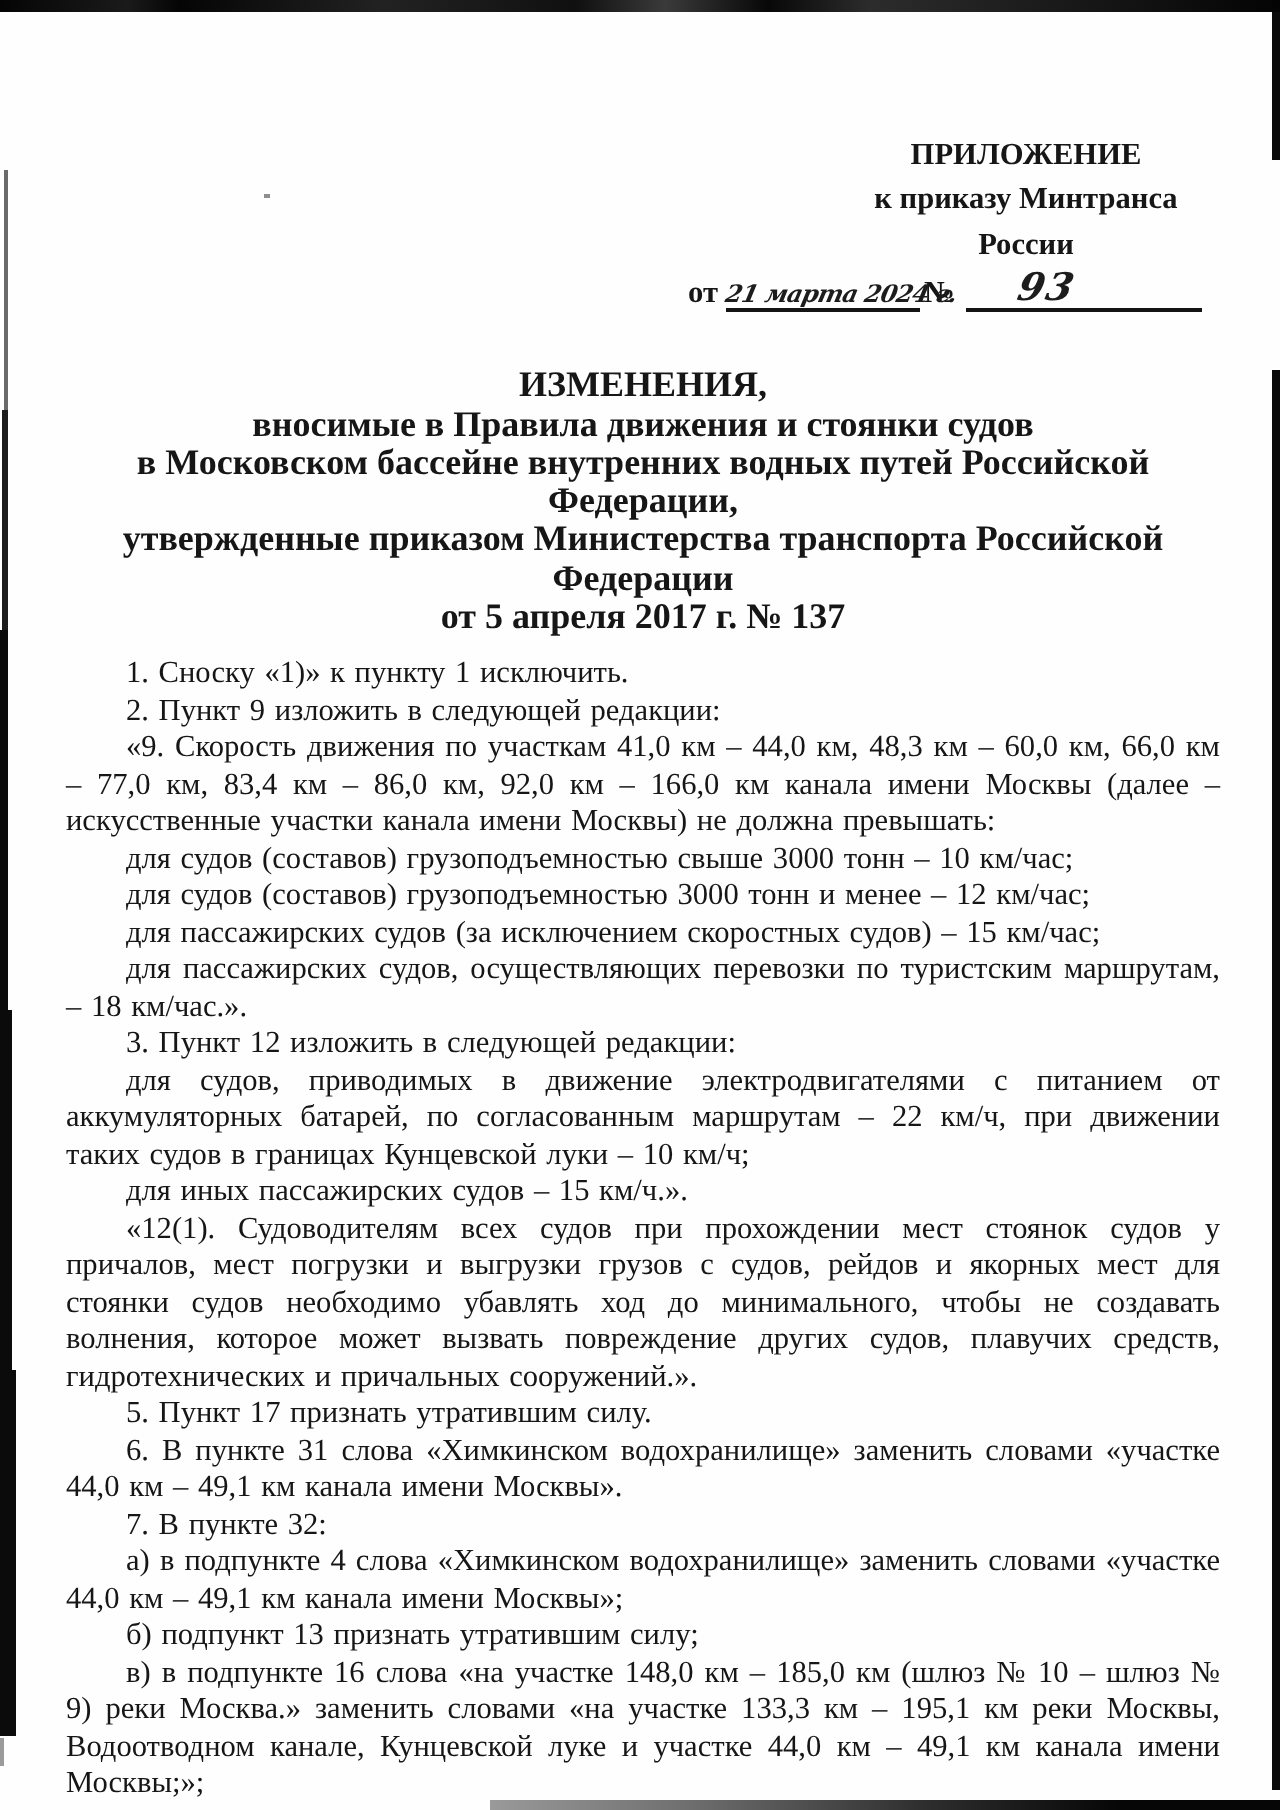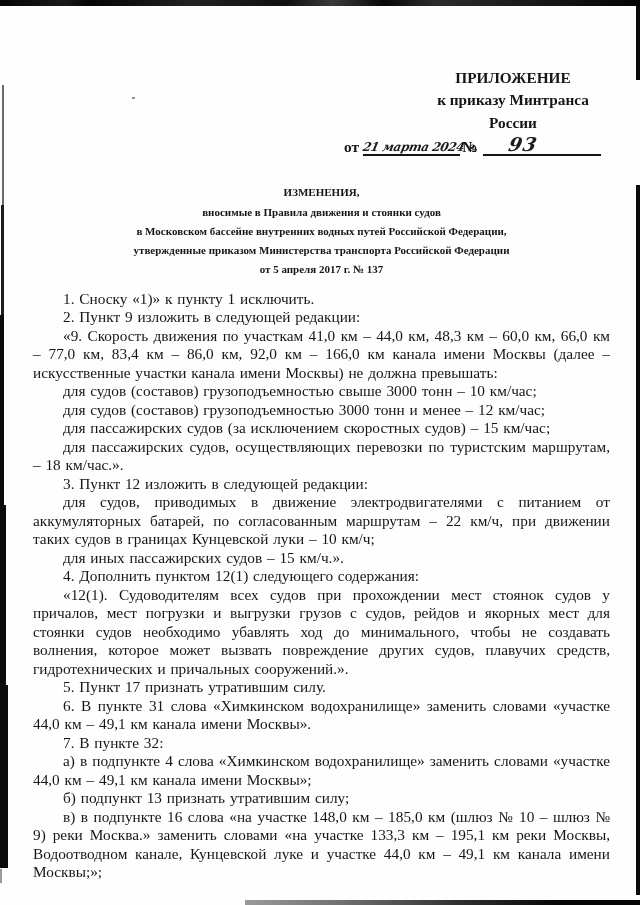--- a/index.html
+++ b/index.html
@@ -44,21 +44,21 @@
     border-bottom: 2px solid #141414; text-align: left; line-height: 17px;
   }
   .handwriting {
     font-family: "DejaVu Serif", serif; font-style: italic; font-weight: 600;
     display: inline-block; transform: skewX(-12deg);
     font-size: 12px; letter-spacing: -0.4px; color: #1c1c1c;
   }
   .handwriting-number { font-size: 19px; letter-spacing: 1px; margin-left: 26px; }
 
   .doc-title { margin-top: 27px; text-align: center; font-weight: bold;
-    font-size: 11px; line-height: 19.3px; }
+    font-size: 18px; line-height: 19.3px; }
 
   .body-text { margin-top: 10px; font-size: 15.3px; line-height: 18.5px; font-family: Liberation Serif, serif; }
   .body-text p {
     margin: 0; text-indent: 30px;
     text-align: justify; text-align-last: left;
     word-spacing: 1px;
   }
 </style>
 </head>
 <body>
@@ -104,21 +104,20 @@
       <p>1. Сноску «1)» к пункту 1 исключить.</p>
       <p>2. Пункт 9 изложить в следующей редакции:</p>
       <p>«9. Скорость движения по участкам 41,0 км – 44,0 км, 48,3 км – 60,0 км, 66,0 км – 77,0 км, 83,4 км – 86,0 км, 92,0 км – 166,0 км канала имени Москвы (далее – искусственные участки канала имени Москвы) не должна превышать:</p>
       <p>для судов (составов) грузоподъемностью свыше 3000 тонн – 10 км/час;</p>
       <p>для судов (составов) грузоподъемностью 3000 тонн и менее – 12 км/час;</p>
       <p>для пассажирских судов (за исключением скоростных судов) – 15 км/час;</p>
       <p>для пассажирских судов, осуществляющих перевозки по туристским маршрутам, – 18 км/час.».</p>
       <p>3. Пункт 12 изложить в следующей редакции:</p>
       <p>для судов, приводимых в движение электродвигателями с питанием от аккумуляторных батарей, по согласованным маршрутам – 22 км/ч, при движении таких судов в границах Кунцевской луки – 10 км/ч;</p>
       <p>для иных пассажирских судов – 15 км/ч.».</p>
-      <p>4. Дополнить пунктом 12(1) следующего содержания:</p>
       <p>«12(1). Судоводителям всех судов при прохождении мест стоянок судов у причалов, мест погрузки и выгрузки грузов с судов, рейдов и якорных мест для стоянки судов необходимо убавлять ход до минимального, чтобы не создавать волнения, которое может вызвать повреждение других судов, плавучих средств, гидротехнических и причальных сооружений.».</p>
       <p>5. Пункт 17  признать утратившим силу.</p>
       <p>6. В пункте 31 слова «Химкинском водохранилище» заменить словами «участке 44,0 км – 49,1 км канала имени Москвы».</p>
       <p>7. В пункте 32:</p>
       <p>а) в подпункте 4 слова «Химкинском водохранилище» заменить словами «участке 44,0 км – 49,1 км канала имени Москвы»;</p>
       <p>б) подпункт 13 признать утратившим силу;</p>
       <p>в) в подпункте 16 слова «на участке 148,0 км – 185,0 км (шлюз № 10 – шлюз № 9) реки Москва.» заменить словами «на участке 133,3 км – 195,1 км реки Москвы, Водоотводном канале, Кунцевской луке и участке 44,0 км – 49,1 км канала имени Москвы;»;</p>
     </div>
 
   </div>

